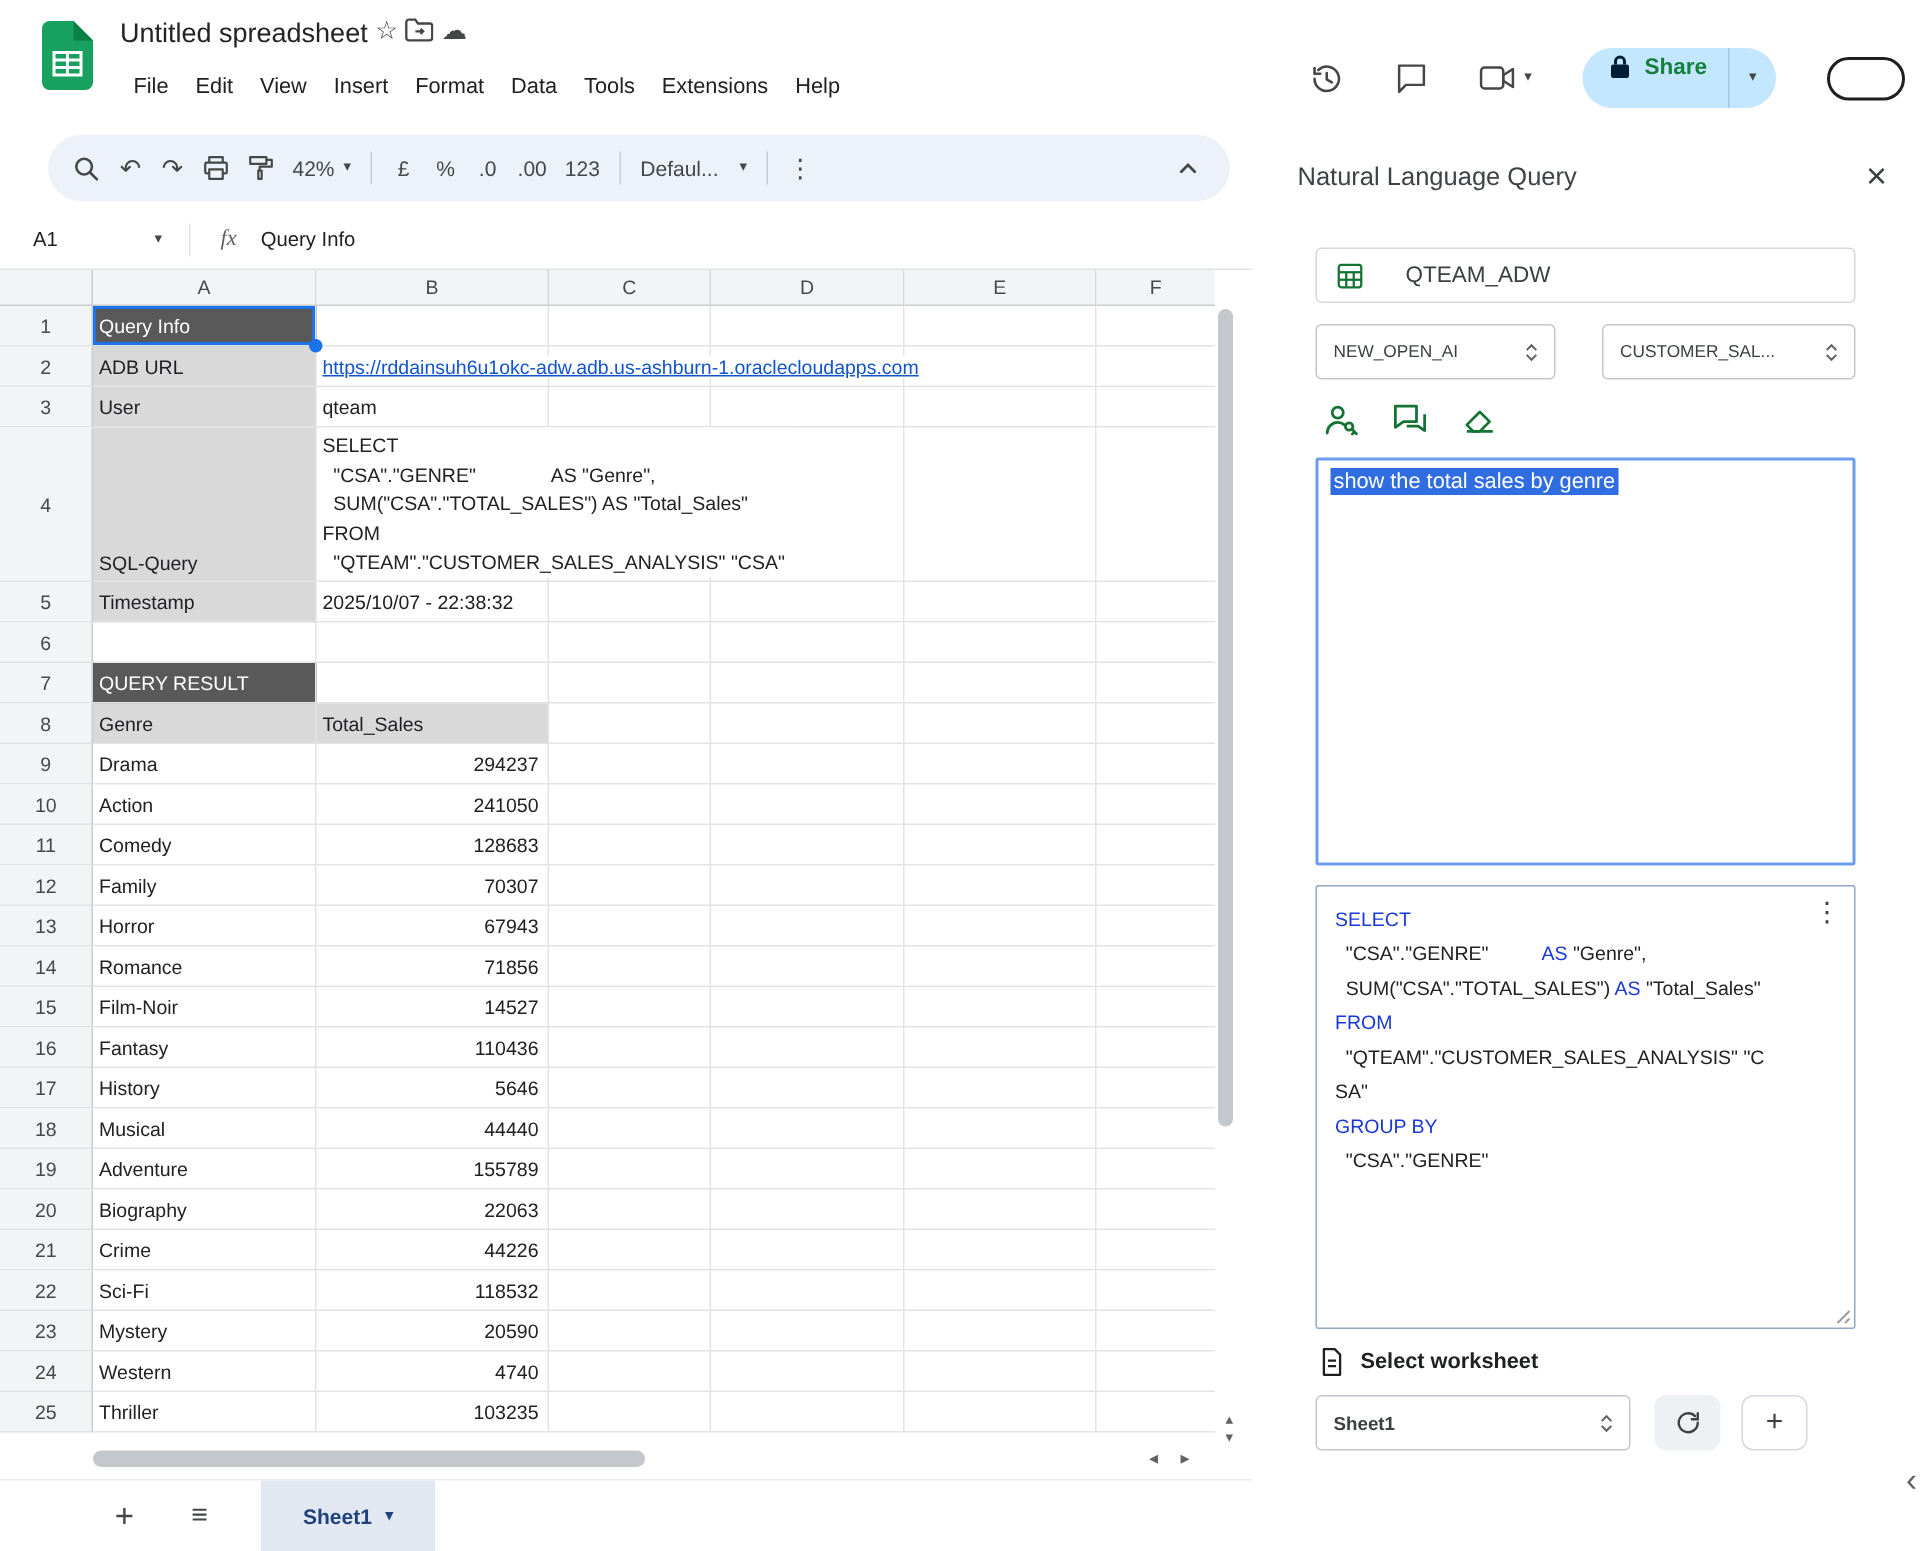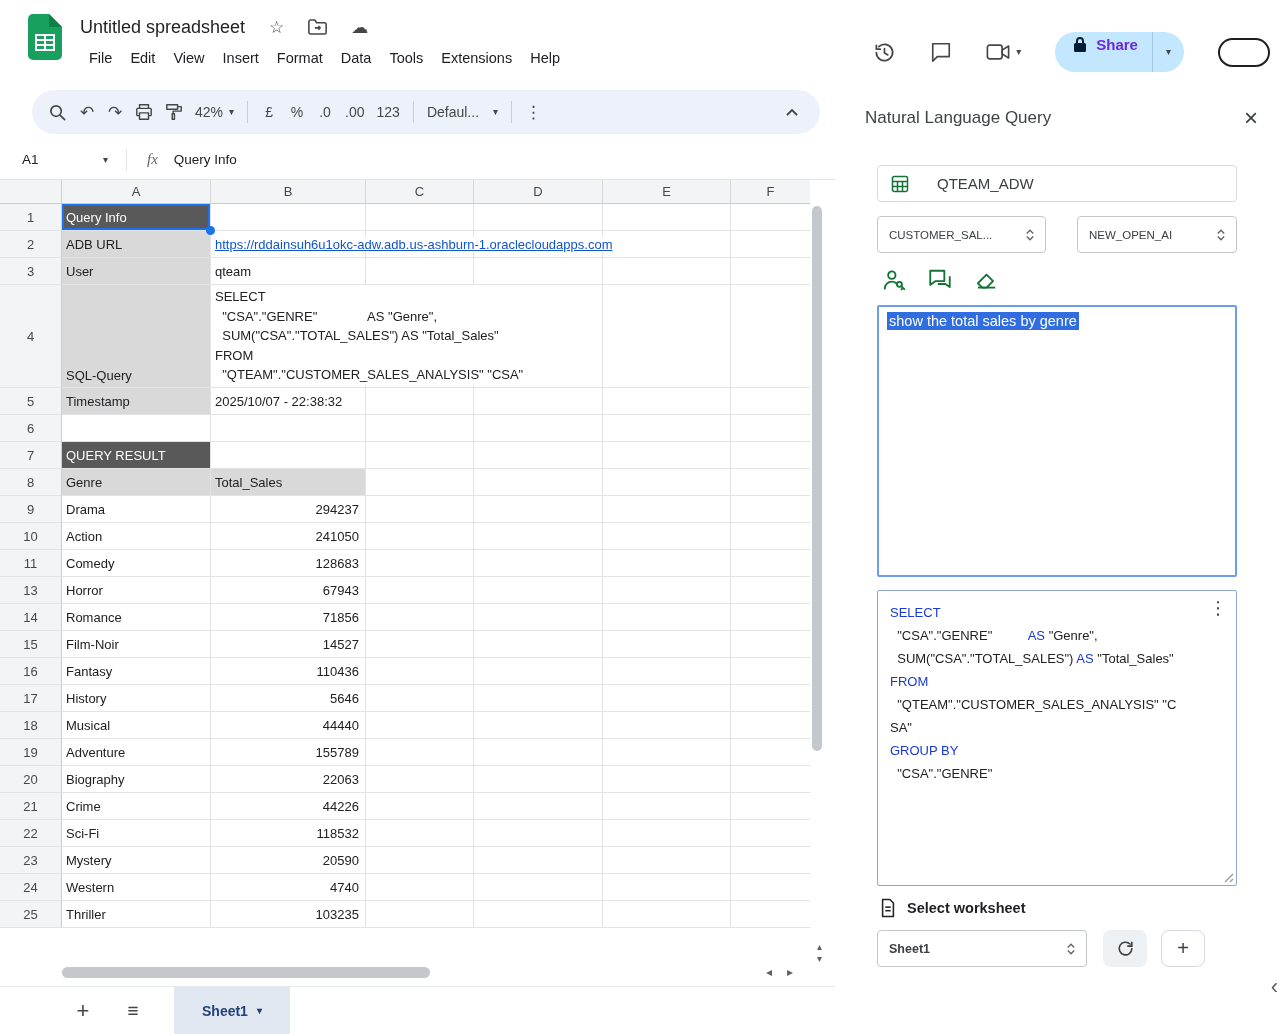--- a/index.html
+++ b/index.html
@@ -3,32 +3,32 @@
 <meta charset="utf-8">
 <style>
   *{margin:0;padding:0;box-sizing:border-box}
   html,body{width:1288px;height:1034px;overflow:hidden;background:#fff;
     font-family:"Liberation Sans",sans-serif;color:#202124}
 
   
   .hdr{height:88px;display:flex;padding:12px 18px 0 28px}
   .logo{width:34px;height:46px;margin:2px 18px 0 0;flex:none}
   .hdr-left{display:flex;flex-direction:column}
-  .title-row{display:flex;align-items:center;gap:24px;height:30px}
+  .title-row{display:flex;align-items:flex-start;gap:5px;height:30px}
   .doc-title{font-size:18px;color:#232427}
   .title-ic{color:#444746;font-size:17px;line-height:1;display:flex;align-items:center}
   .menu-row{display:flex;margin-top:4px}
   .menu-item{font-size:14.5px;padding:4px 9px;border-radius:6px;color:#202124;cursor:default}
   .hdr-right{margin-left:auto;display:flex;align-items:center;gap:34px;margin-top:4px}
   .icon-btn{display:flex;align-items:center;justify-content:center;color:#444746}
   .cam-group{display:flex;align-items:center;gap:6px}
   .caret{font-size:10px;color:#444746;line-height:1}
   .share{display:flex;align-items:stretch;background:#c2e7ff;border-radius:20px;height:40px;overflow:hidden}
   .share-main{display:flex;align-items:center;gap:9px;padding:0 14px 16px 18px;
-    font-size:15px;font-weight:700;color:#6d28d9}
+    font-size:15px;font-weight:700;color:#15803d}
   .share-caret{display:flex;align-items:center;padding:0 13px;border-left:1px solid #9fc8e6;color:#001d35}
   .profile-oval{width:52px;height:29px;border:2.5px solid #1f1f1f;border-radius:15px}
 
   
   .cols{display:flex;height:946px}
   .main{width:835px;display:flex;flex-direction:column}
 
   
   .toolbar-wrap{height:52px;padding:2px 15px 6px 32px}
   .toolbar{background:#edf2fa;border-radius:22px;height:44px;display:flex;align-items:center;padding:0 14px 0 10px}
@@ -409,20 +409,33 @@
               </div>
               <div class="cell col-b num">
                 <span class="cell-text">128683</span>
               </div>
               <div class="cell col-c"></div>
               <div class="cell col-d"></div>
               <div class="cell col-e"></div>
               <div class="cell col-f"></div>
             </div>
             <div class="grid-row">
+              <div class="cell rh">12</div>
+              <div class="cell col-a">
+                <span class="cell-text">Family</span>
+              </div>
+              <div class="cell col-b num">
+                <span class="cell-text">70307</span>
+              </div>
+              <div class="cell col-c"></div>
+              <div class="cell col-d"></div>
+              <div class="cell col-e"></div>
+              <div class="cell col-f"></div>
+            </div>
+            <div class="grid-row">
               <div class="cell rh">13</div>
               <div class="cell col-a">
                 <span class="cell-text">Horror</span>
               </div>
               <div class="cell col-b num">
                 <span class="cell-text">67943</span>
               </div>
               <div class="cell col-c"></div>
               <div class="cell col-d"></div>
               <div class="cell col-e"></div>
@@ -620,29 +633,29 @@
         <svg width="20" height="20" viewBox="0 0 24 24" fill="none" stroke="#137333" stroke-width="1.8">
           <rect x="3" y="3" width="18" height="18" rx="2"></rect>
           <line x1="3" y1="9" x2="21" y2="9"></line>
             <line x1="3" y1="15" x2="21" y2="15"></line>
           <line x1="9" y1="9" x2="9" y2="21"></line>
             <line x1="15" y1="9" x2="15" y2="21"></line>
         </svg>
         <span class="conn-label">QTEAM_ADW</span>
       </div>
       <div class="select-row">
-        <div class="sb-select sel-table">
-          <span>CUSTOMER_SAL...</span>
+        <div class="sb-select sel-model">
+          <span>NEW_OPEN_AI</span>
           <svg width="16" height="16" viewBox="0 0 20 20" fill="none" stroke="#5f6368" stroke-width="1.7">
             <path d="M6 8l4-4 4 4"></path>
               <path d="M6 12l4 4 4-4"></path>
           </svg>
         </div>
-        <div class="sb-select sel-model">
-          <span>NEW_OPEN_AI</span>
+        <div class="sb-select sel-table">
+          <span>CUSTOMER_SAL...</span>
           <svg width="16" height="16" viewBox="0 0 20 20" fill="none" stroke="#5f6368" stroke-width="1.7">
             <path d="M6 8l4-4 4 4"></path>
               <path d="M6 12l4 4 4-4"></path>
           </svg>
         </div>
       </div>
       <div class="gicon-row">
         <svg width="26" height="26" viewBox="0 0 24 24" fill="none" stroke="#137333" stroke-width="1.7" stroke-linecap="round" stroke-linejoin="round">
           <circle cx="10" cy="7.5" r="3.4"></circle>
           <path d="M3.5 20c0-3.6 2.9-6.5 6.5-6.5 1.6 0 3 .5 4.1 1.5"></path>

